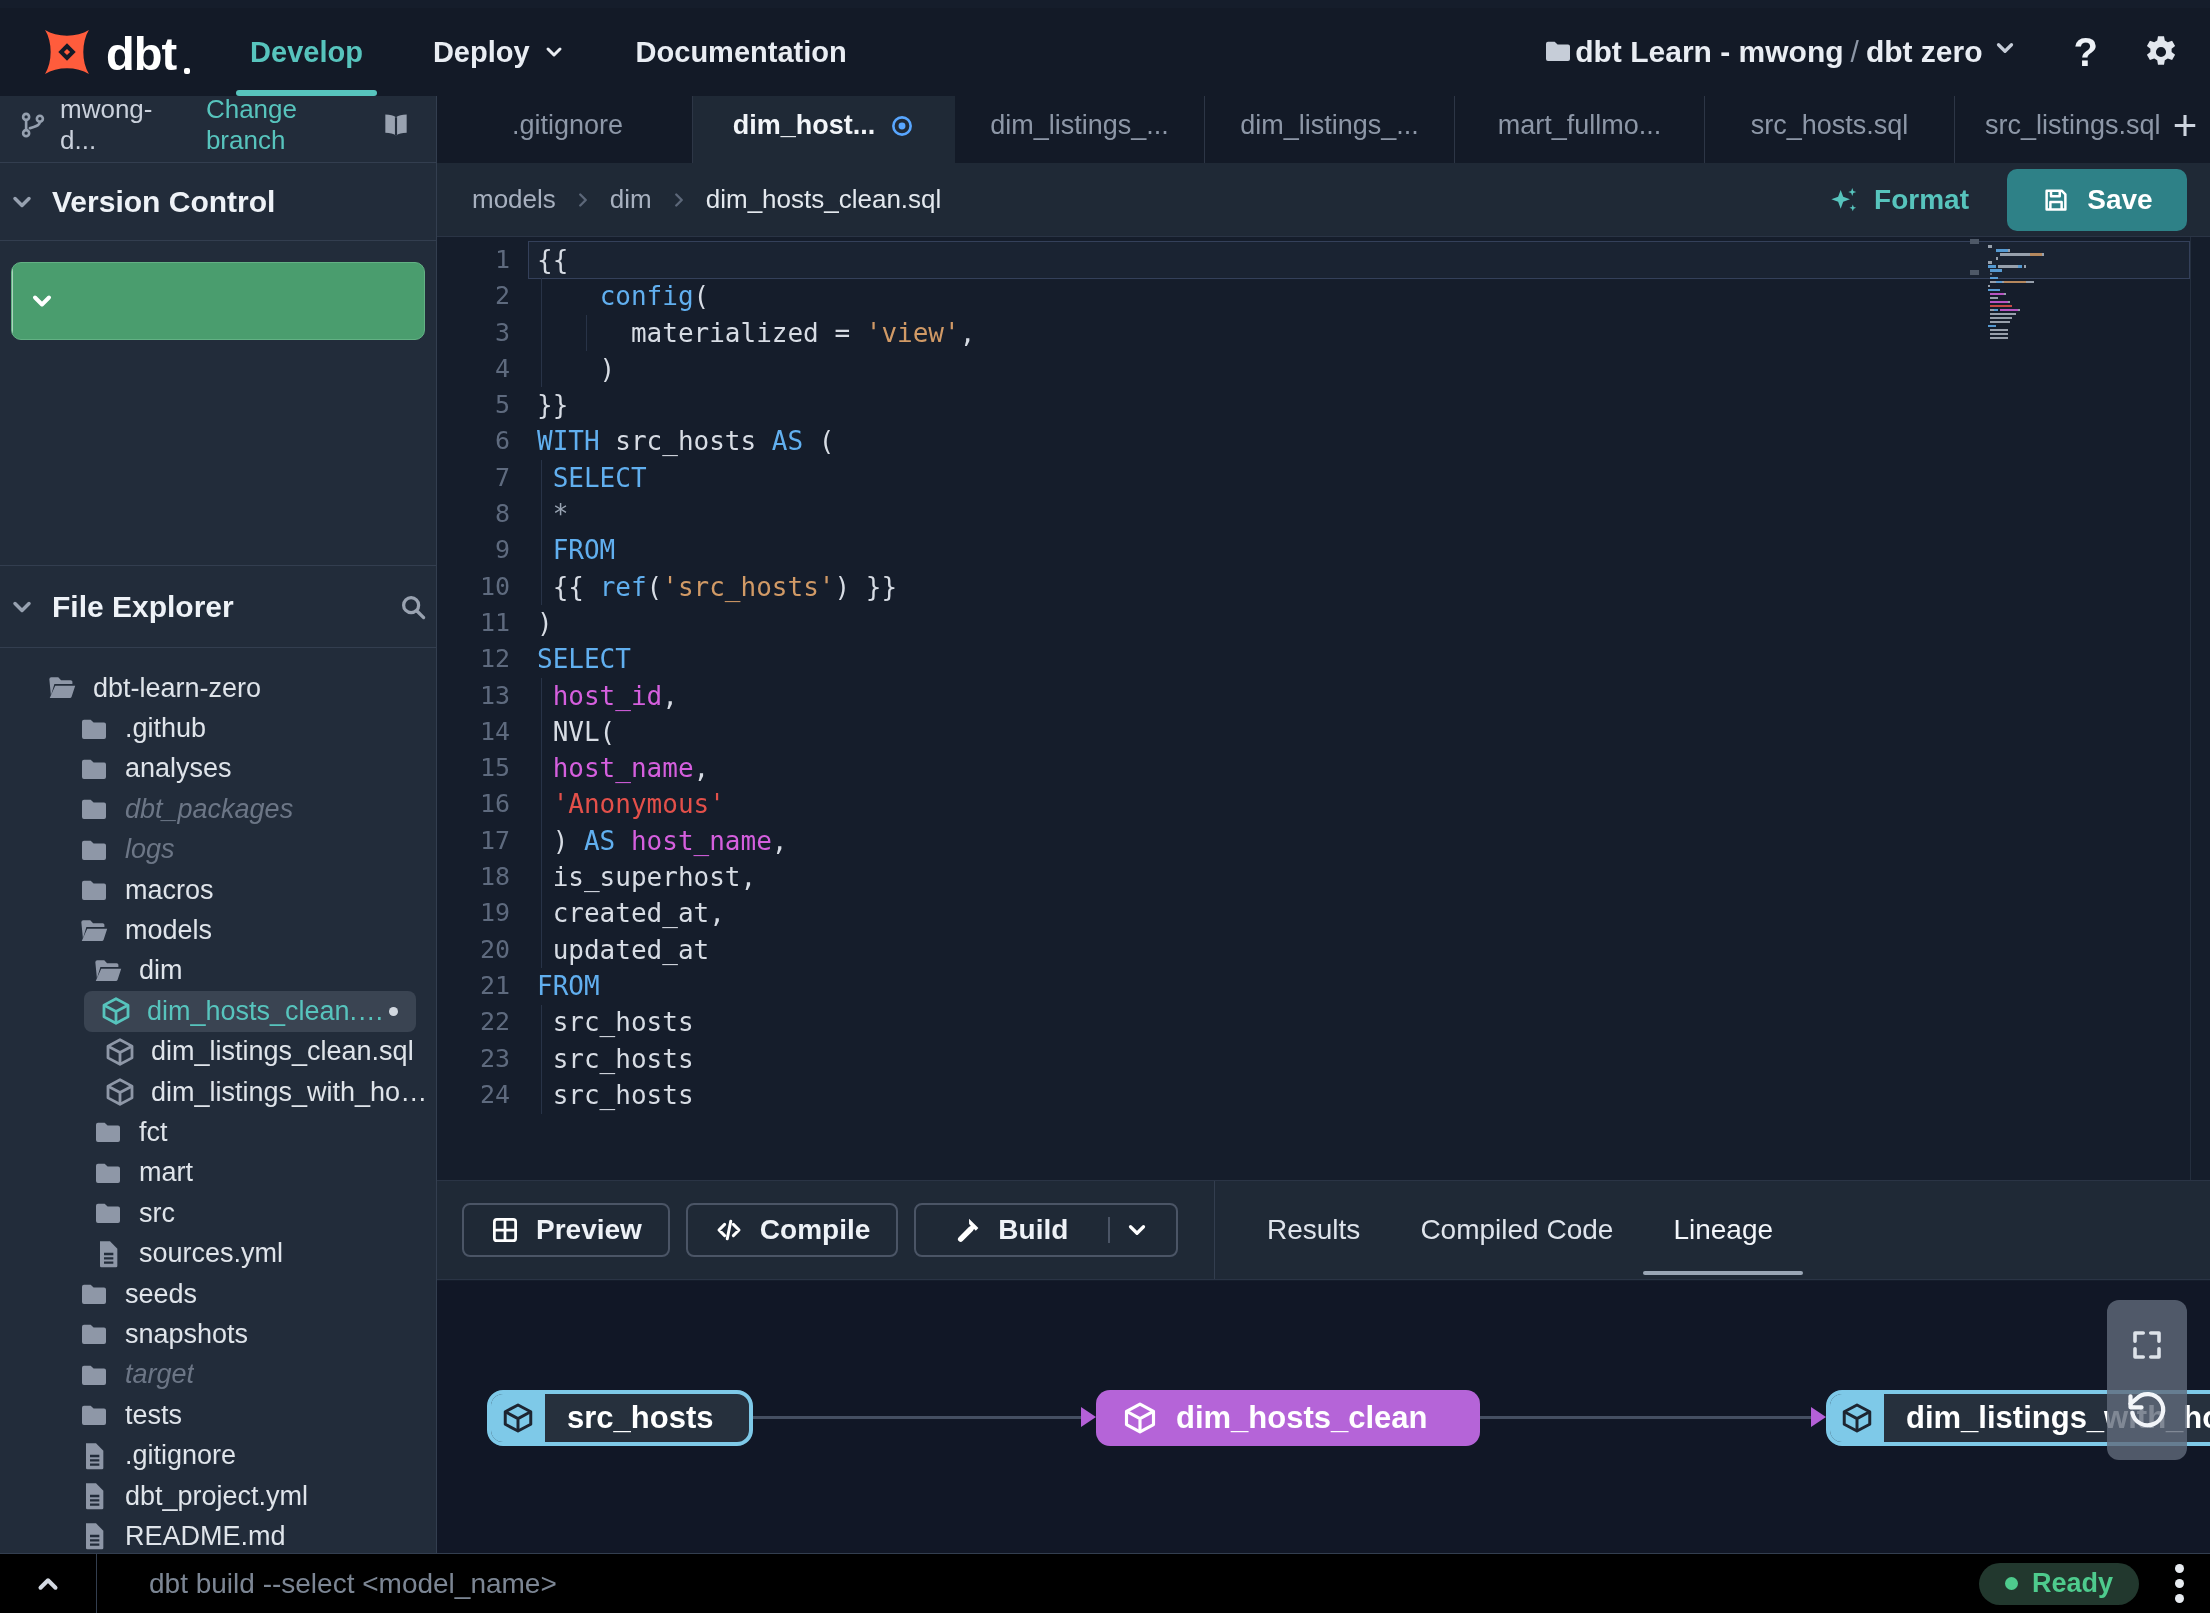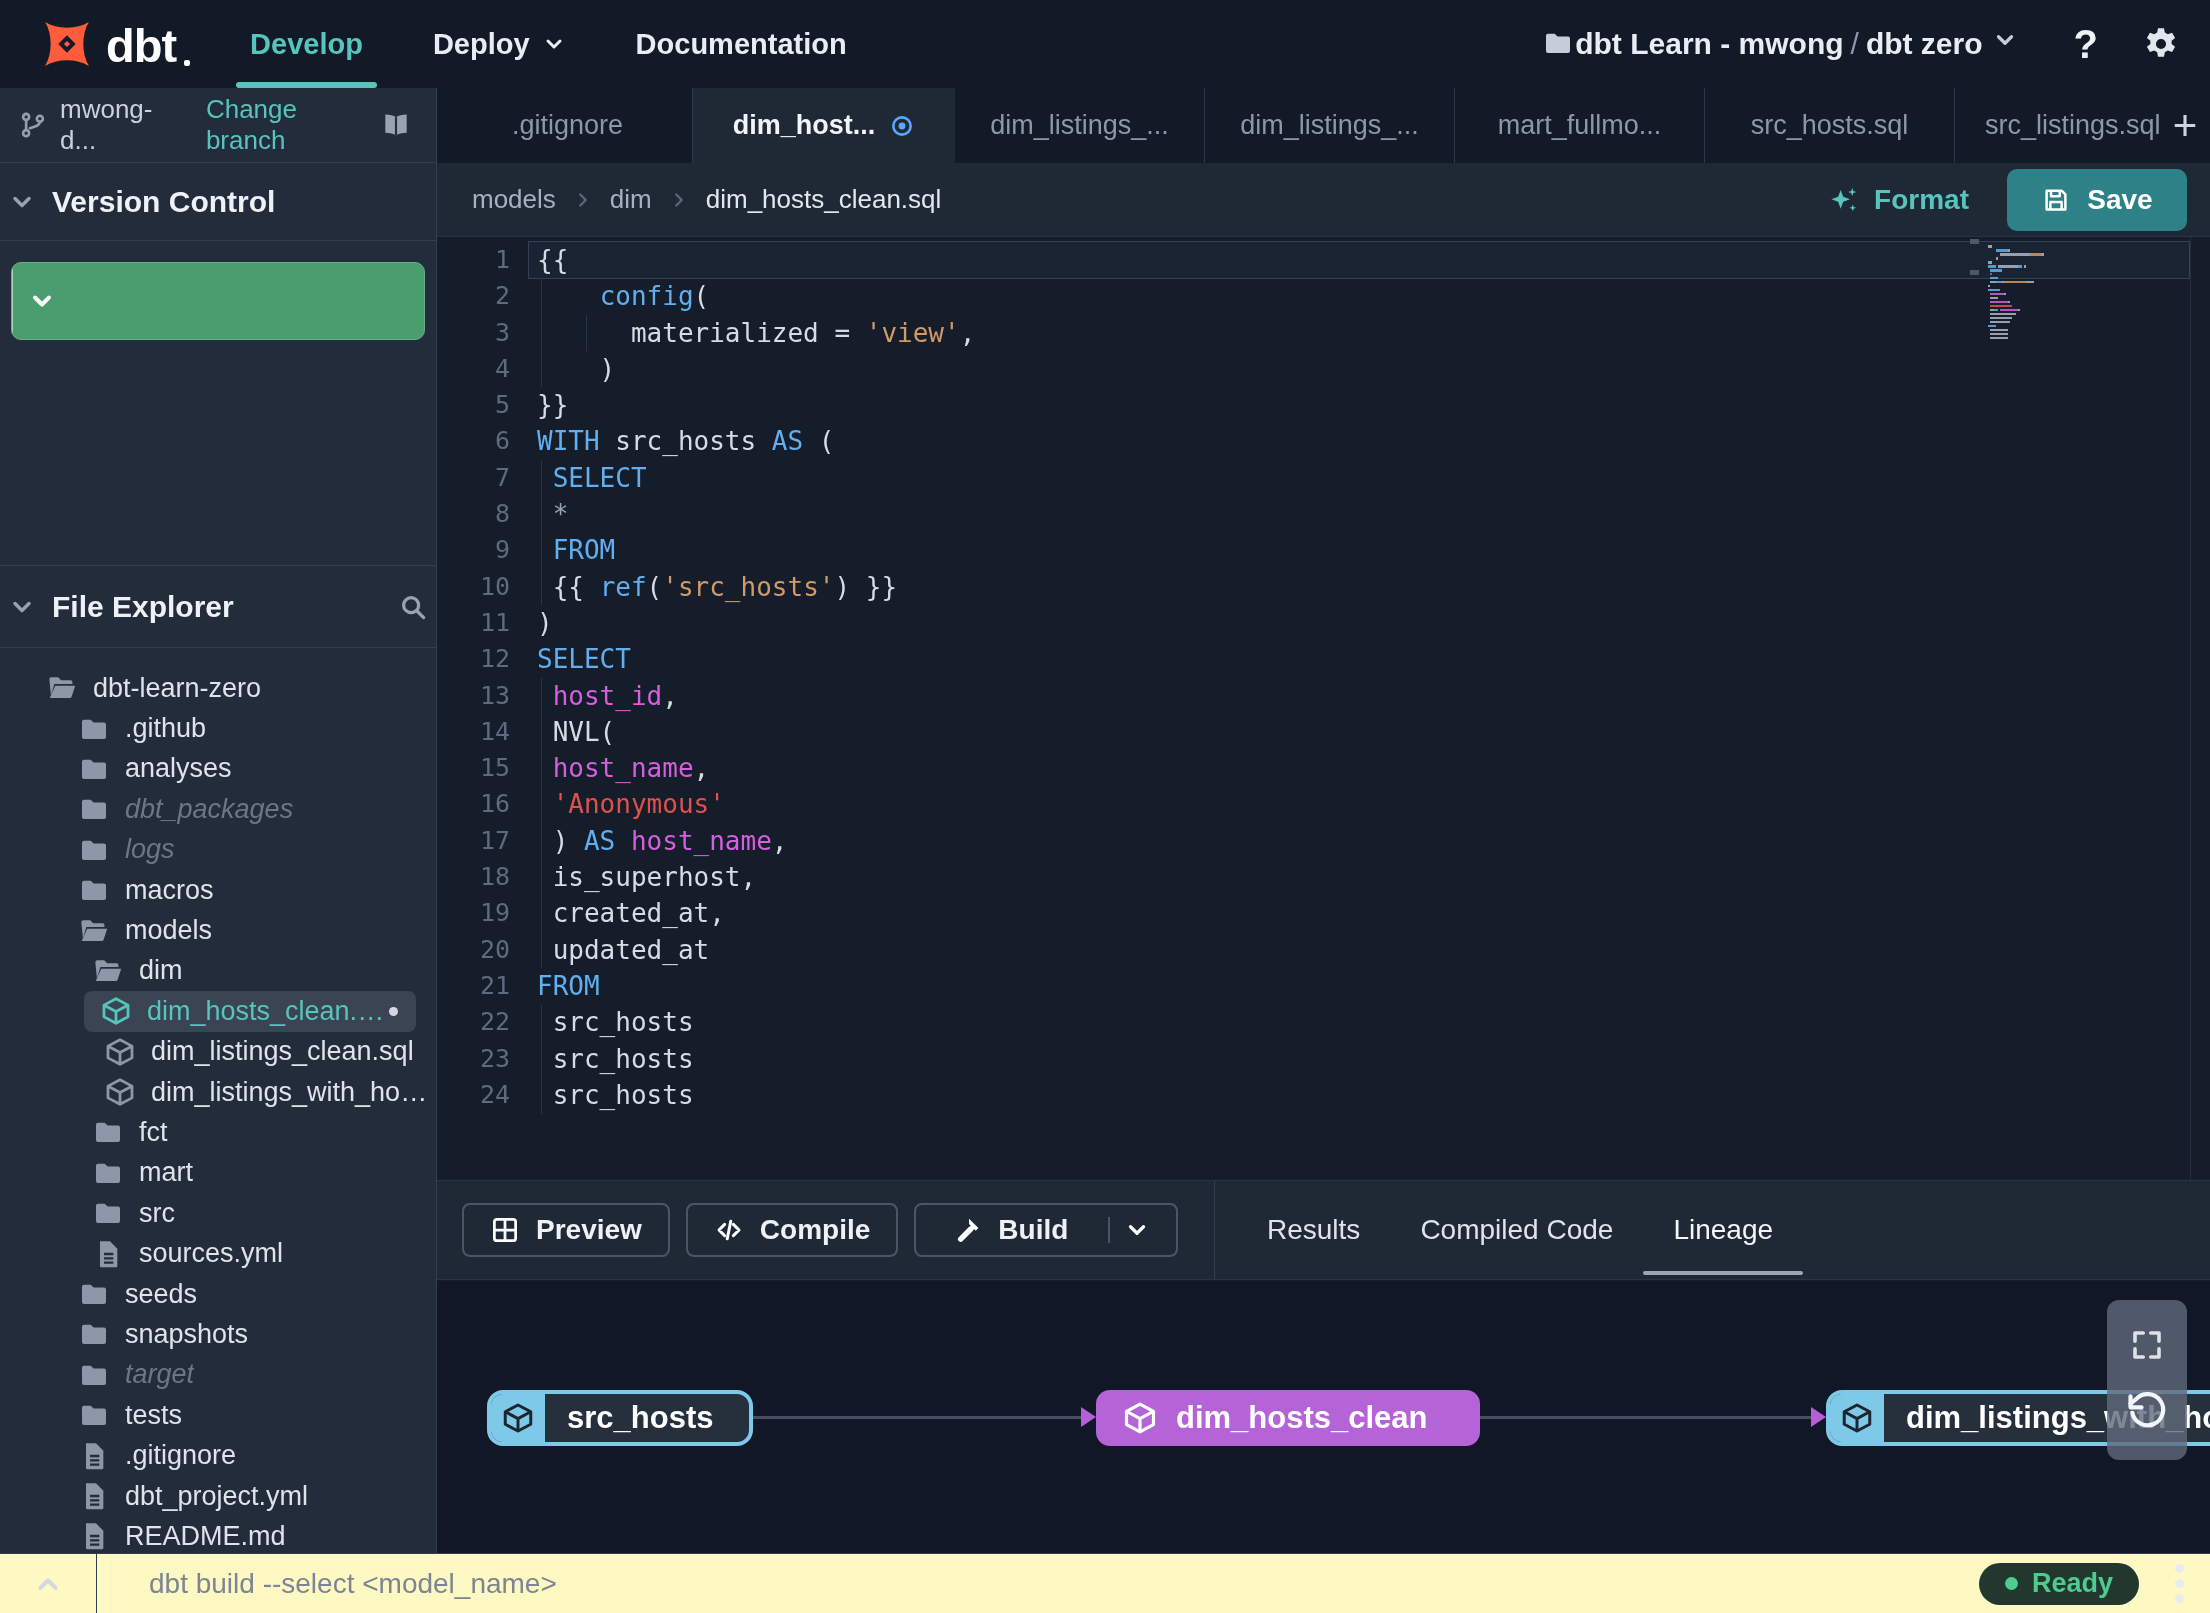--- a/index.html
+++ b/index.html
@@ -11,21 +11,21 @@
   }
   *{box-sizing:border-box}
   html,body{margin:0;padding:0}
   body{width:2210px;height:1613px;overflow:hidden;background:var(--bg-editor);
        font-family:"Liberation Sans",sans-serif;color:var(--txt);position:relative}
   #app{position:absolute;inset:0}
   .icon{display:inline-flex;flex:none}
   .icon svg{width:100%;height:100%}
 
   
-  .navbar{position:absolute;left:0;top:0;width:2210px;height:88px;background:var(--bg-darkest);
+  .navbar{position:absolute;left:0;top:8px;width:2210px;height:88px;background:var(--bg-darkest);
           display:flex;align-items:center;z-index:10}
   .nav-left{display:flex;align-items:center;height:100%;padding-left:36px}
   .logo{display:flex;align-items:flex-end;gap:8px;margin-right:60px;cursor:pointer}
   .logo .mark{width:62px;height:62px}
   .logo .word{font-size:47px;font-weight:800;letter-spacing:-1px;color:#fff;line-height:58px}
   .logo .tm{width:6px;height:6px;background:#fff;border-radius:2px;margin-bottom:9px}
   .menu{display:flex;height:100%}
   .nav-item{height:100%;display:flex;align-items:center;gap:12px;margin-right:70px;
             font-size:29px;font-weight:600;color:var(--txt);position:relative;cursor:pointer}
   .nav-item.active{color:var(--teal)}
@@ -161,21 +161,21 @@
   .larrow{position:absolute;top:126px;width:0;height:0;border-top:10px solid transparent;
           border-bottom:10px solid transparent;border-left:15px solid #b560d8;z-index:1}
   .ltoolbar{position:absolute;left:1670px;top:19px;width:80px;height:160px;border-radius:12px;
           background:rgba(96,106,122,.8);display:flex;flex-direction:column;align-items:center;
           justify-content:space-around;z-index:5;padding:14px 0}
   .ltoolbar .icon{cursor:pointer}
   .fullscreen-ic{width:36px;height:36px;color:#dde2e9}
   .undo-ic{width:44px;height:44px;color:#f2f5f9}
 
   
-  .status-bar{position:absolute;left:0;top:1553px;width:2210px;height:60px;background:#fef9c3;
+  .status-bar{position:absolute;left:0;top:1553px;width:2210px;height:60px;background:#000000;
               border-top:1px solid var(--border);display:flex;align-items:center;z-index:10}
   .sb-chev{width:97px;display:flex;align-items:center;justify-content:center;height:100%;
            border-right:1px solid var(--border);cursor:pointer}
   .sb-chev .icon{width:30px;height:30px;color:#d3d9e2}
   .sb-cmd{margin-left:52px;font-size:28px;color:#7c8694;cursor:text;flex:1;white-space:nowrap;
           overflow:hidden}
   .ready-pill{height:42px;padding:0 26px;border-radius:21px;background:#22382e;display:flex;
           align-items:center;gap:14px;margin-right:36px}
   .ready-dot{width:13px;height:13px;border-radius:50%;background:var(--ready)}
   .ready-txt{font-size:27px;font-weight:600;color:var(--ready)}

